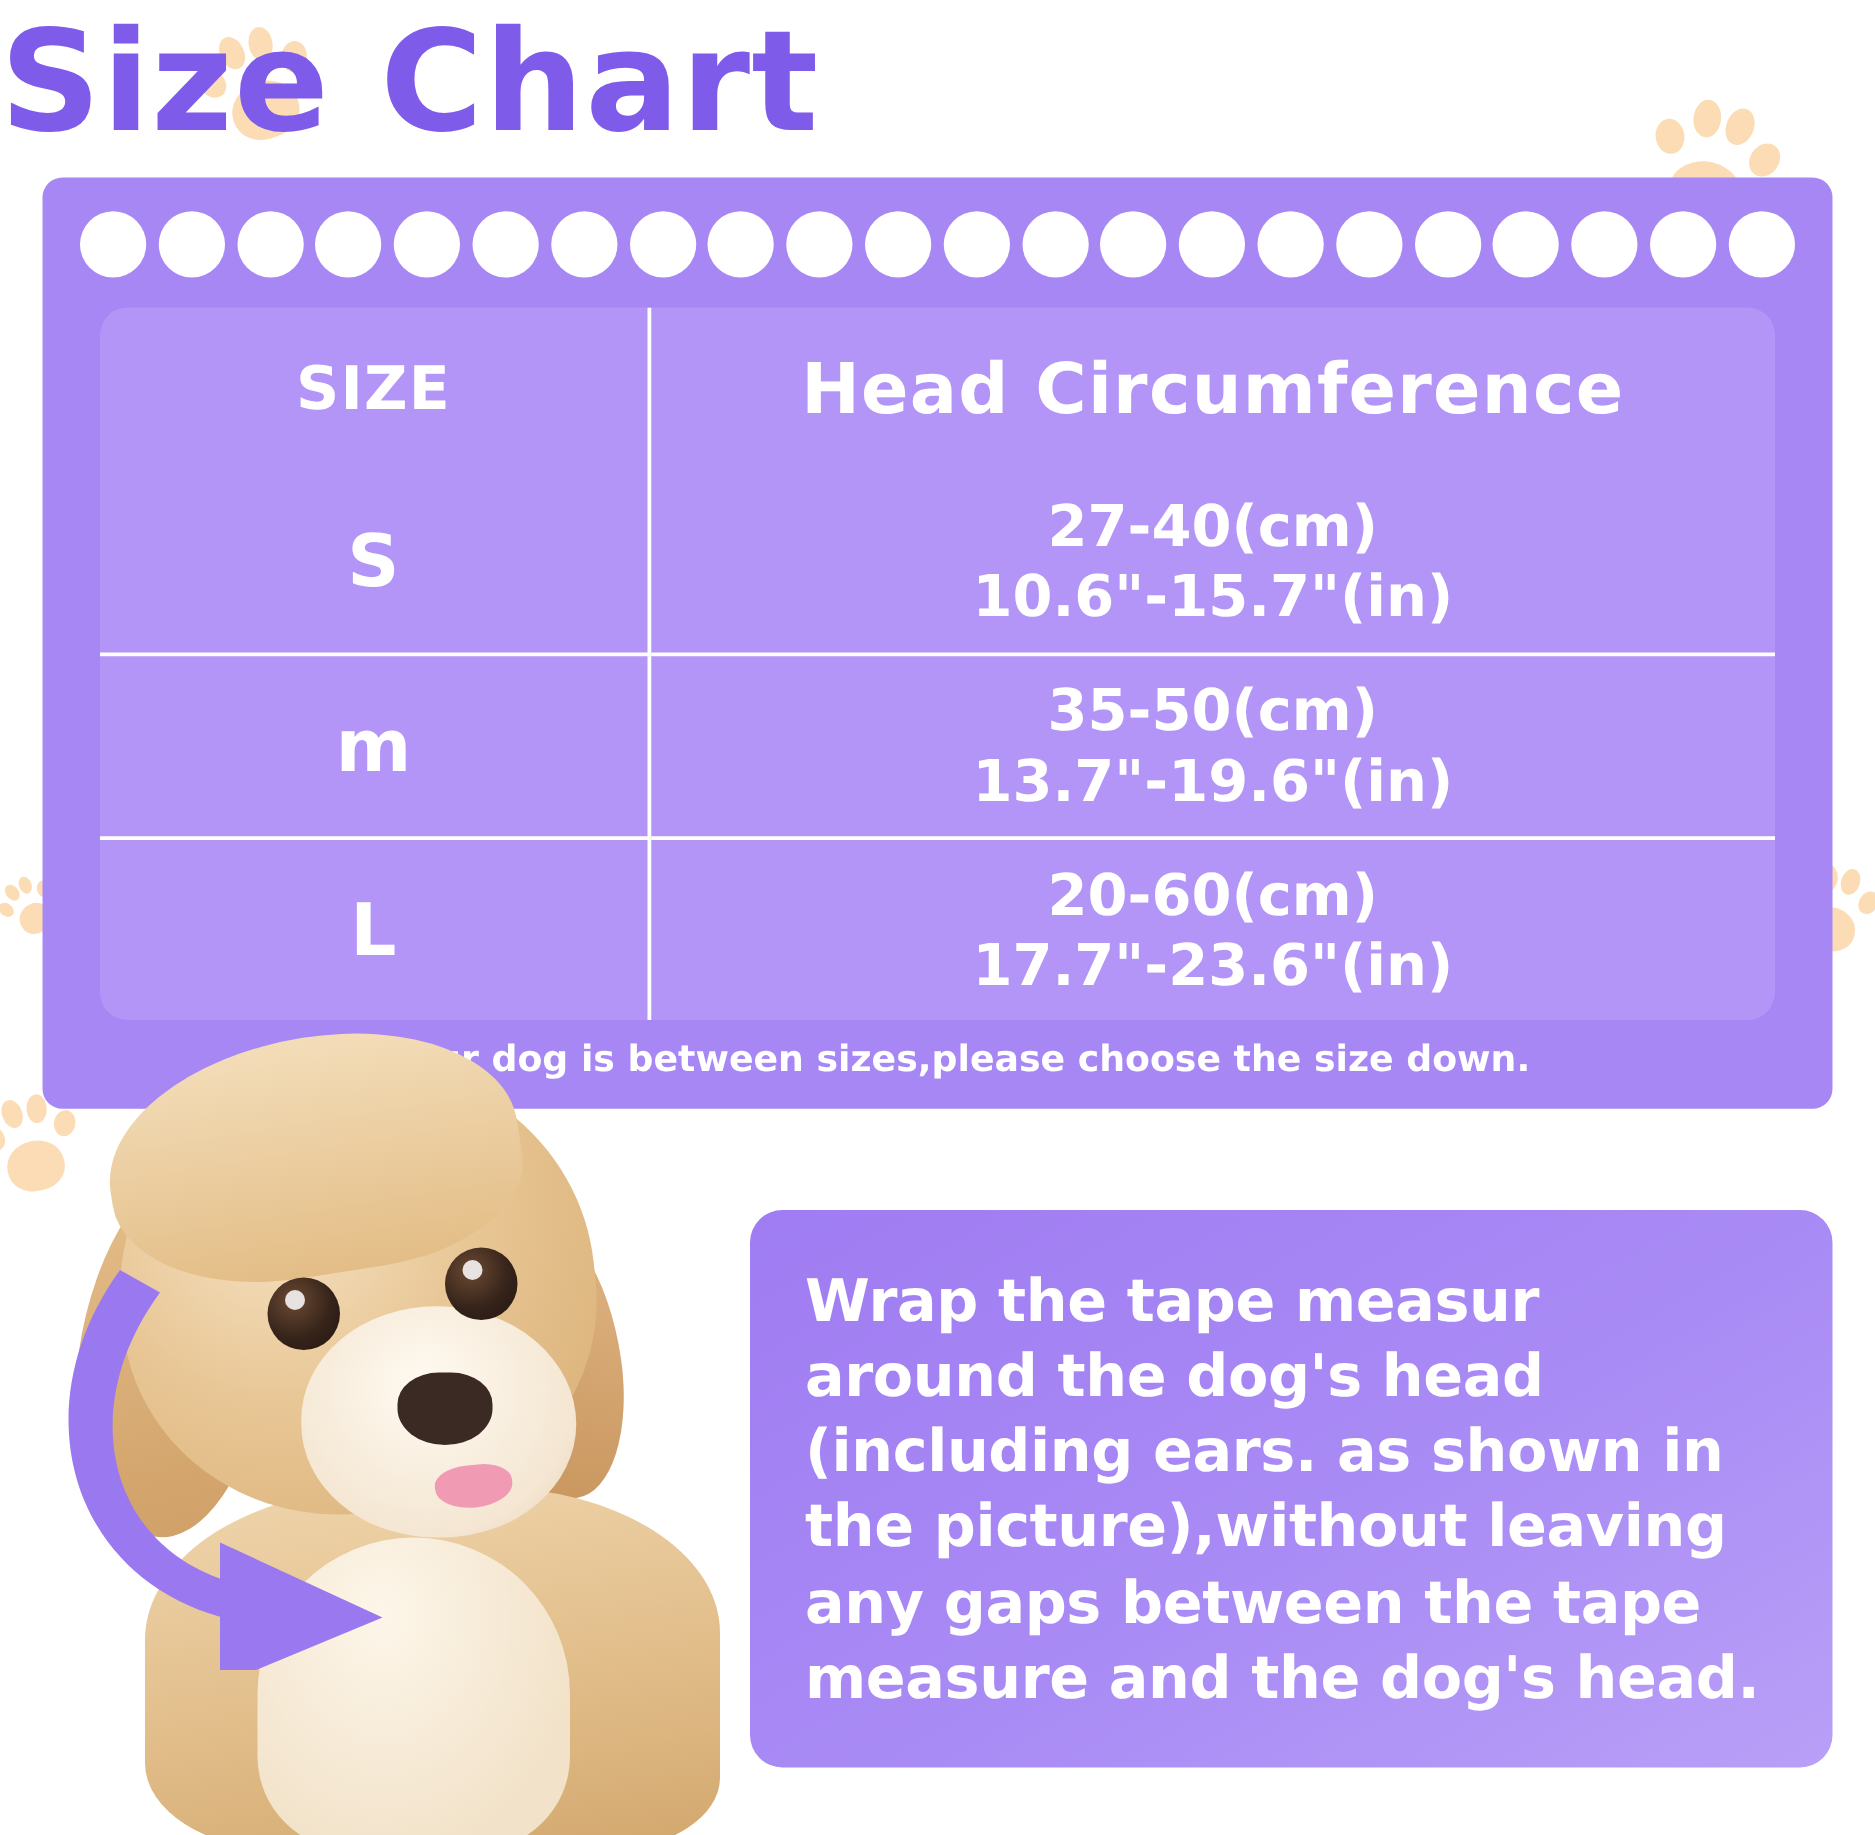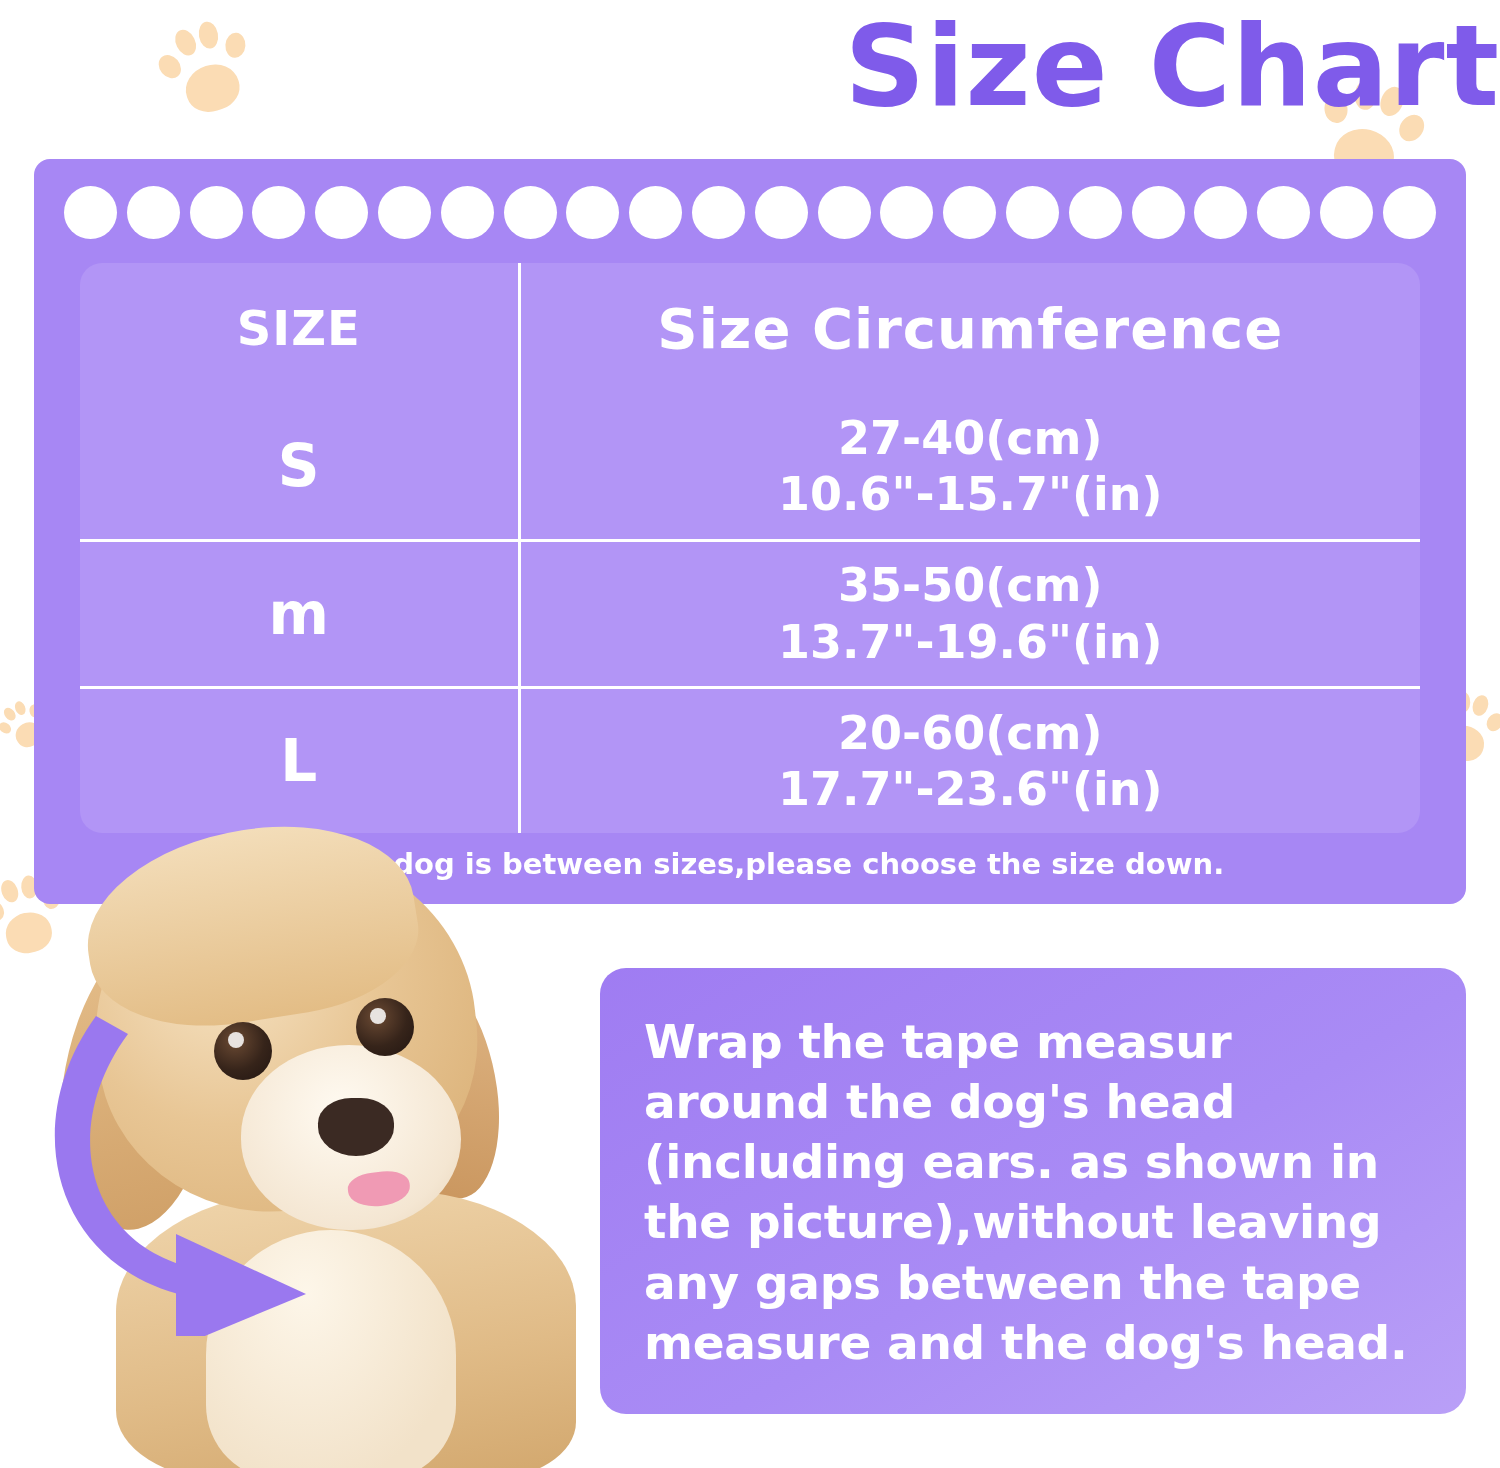--- a/index.html
+++ b/index.html
@@ -42,34 +42,34 @@
   #paw-mid-right  { width: 70px;  height: 74px;  left: 1432px; top: 690px; transform: rotate(10deg); }
   #paw-mid-left   { width: 78px;  height: 82px;  left: -14px;  top: 874px; transform: rotate(-12deg); }
   #paw-left-low   { width: 46px;  height: 50px;  left: 0px;    top: 700px; transform: rotate(-30deg); }
 
   
   .title {
     position: absolute;
     top: 8px;
     left: 0;
     width: 1500px;
-    text-align: right;
+    text-align: left;
     font-family: "DejaVu Sans", sans-serif;
     font-size: 112px;
     font-weight: 700;
     color: #7f5bea;
     letter-spacing: 1px;
     line-height: 1.05;
   }
 
   
   .card {
     position: absolute;
     left: 34px;
-    top: 159px;
+    top: 142px;
     width: 1432px;
     height: 745px;
     background: #a787f4;
     border-radius: 16px;
   }
 
   
   .scallop {
     position: absolute;
     left: 30px;
@@ -371,21 +371,21 @@
     <span></span>
     <span></span>
     <span></span>
   </div>
 
   <div class="table-panel">
     <table class="size-table">
       <thead>
         <tr>
           <th class="col-size">SIZE</th>
-          <th class="head-circ">Size Circumference</th>
+          <th class="head-circ">Head Circumference</th>
         </tr>
       </thead>
       <tbody>
         <tr>
           <td class="col-size size-cell">S</td>
           <td class="range-cell">
             <div>27-40(cm)</div>
             <div>10.6"-15.7"(in)</div>
           </td>
         </tr>

